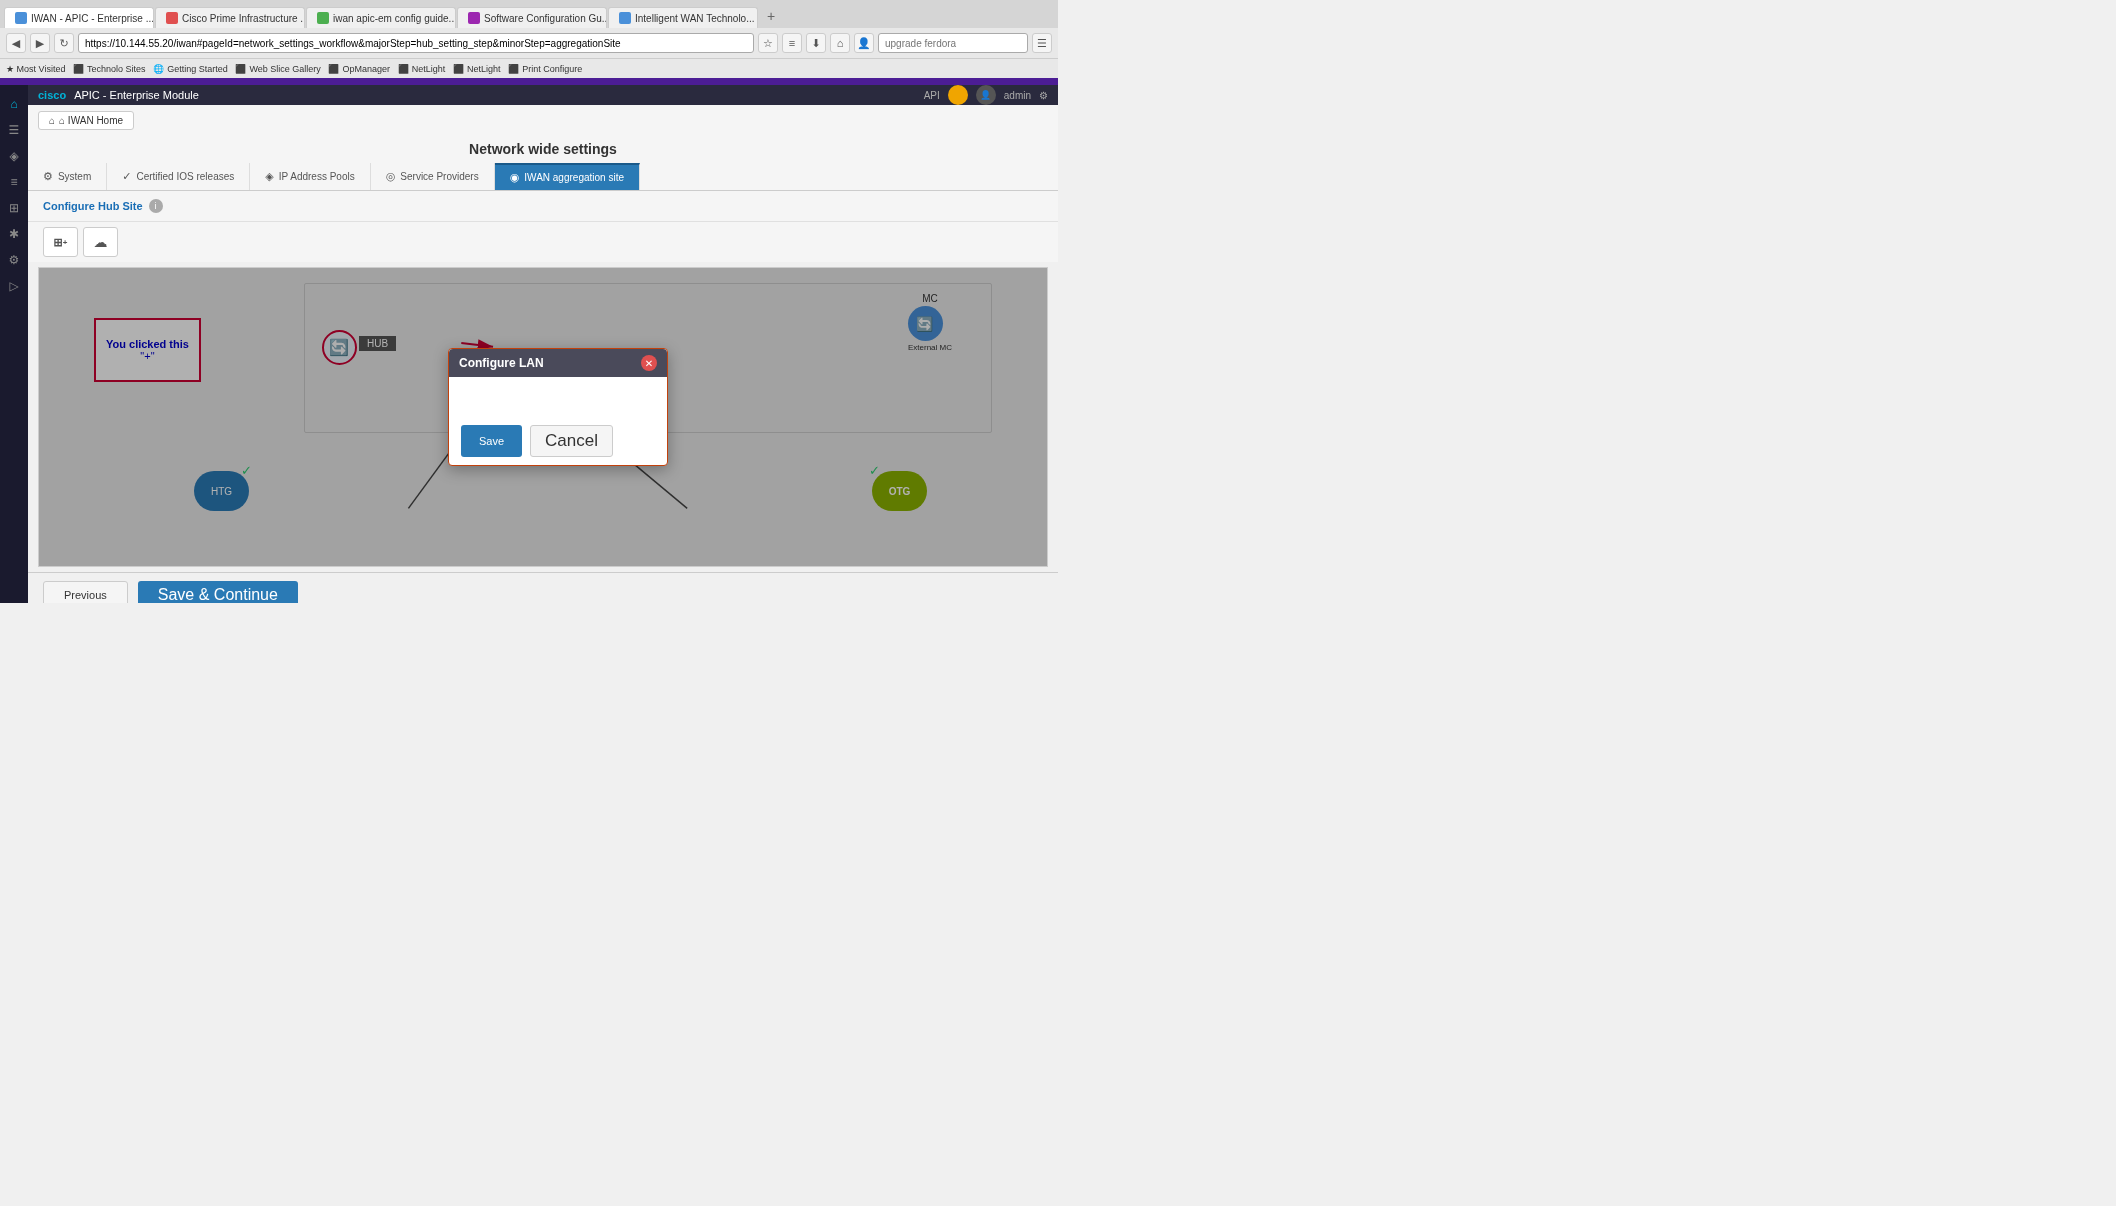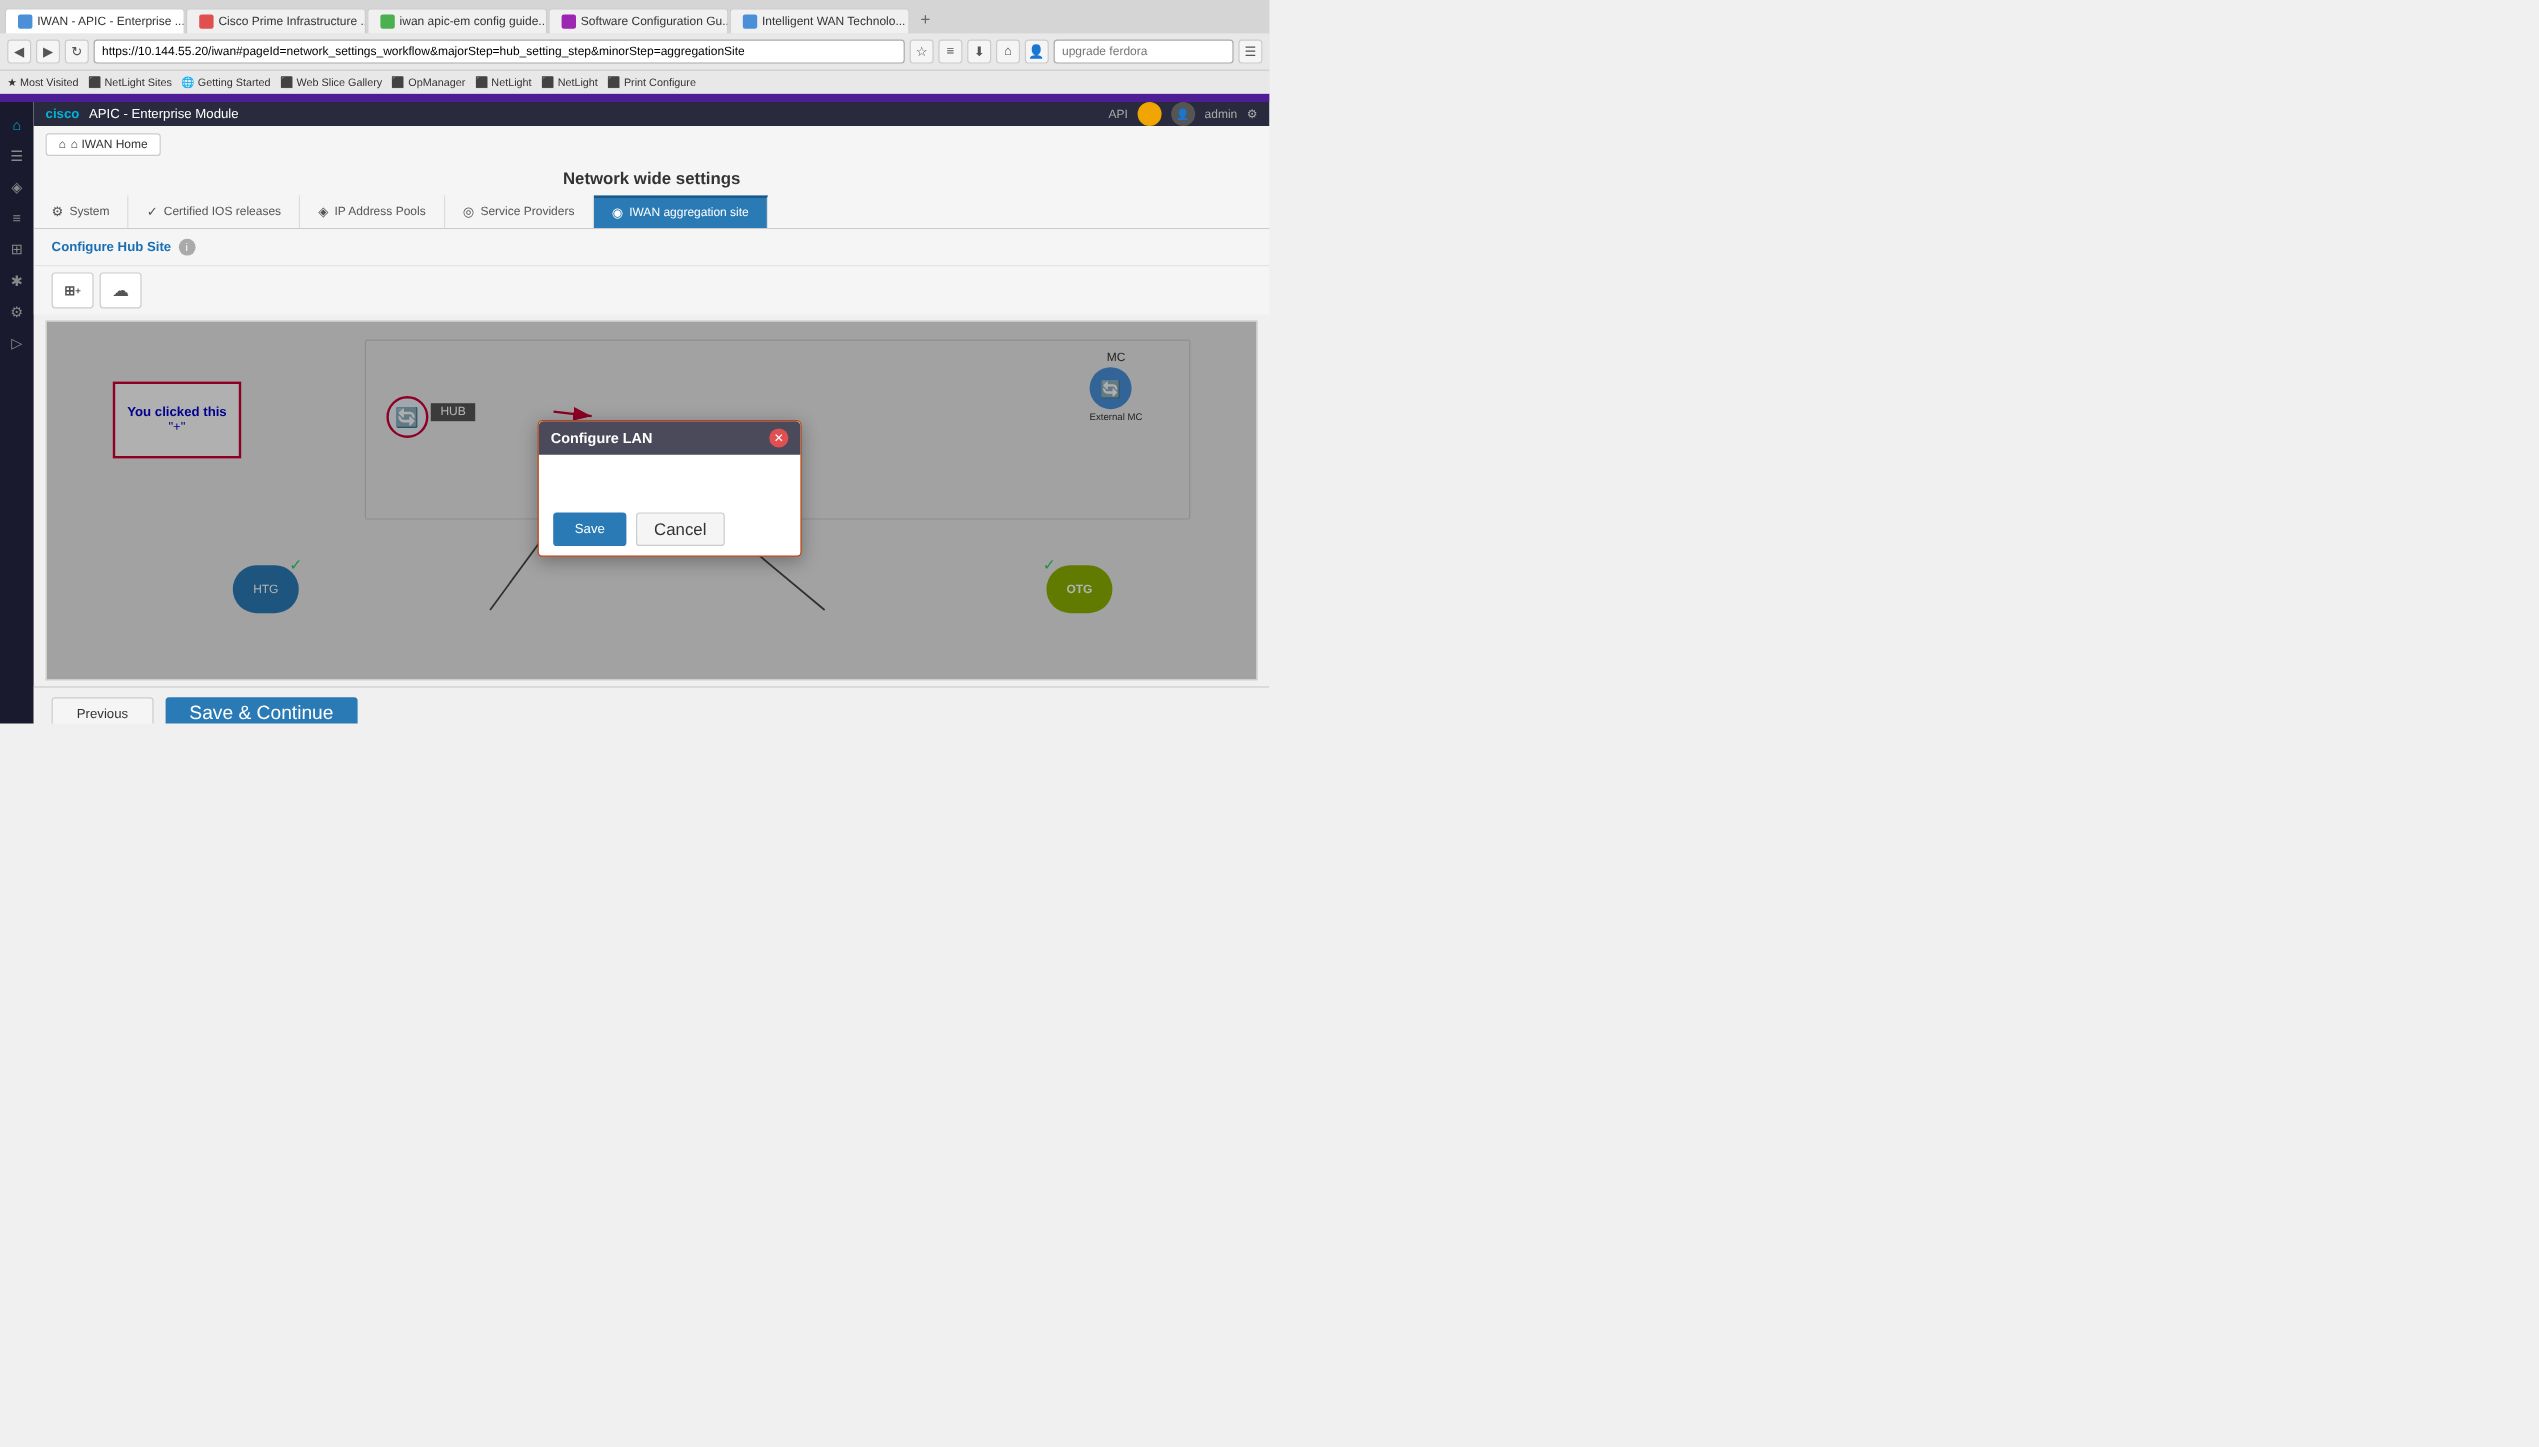--- a/index.html
+++ b/index.html
@@ -75,21 +75,21 @@
 
     
     .dialog-overlay { position: absolute; top: 0; left: 0; right: 0; bottom: 0; background: rgba(0,0,0,0.3); display: flex; align-items: center; justify-content: center; }
     .dialog { background: #fff; border: 1px solid #c2410c; border-radius: 4px; width: 220px; box-shadow: 0 4px 15px rgba(0,0,0,0.3); }
     .dialog-header { background: #4a4a5a; color: #fff; padding: 6px 10px; display: flex; align-items: center; justify-content: space-between; border-radius: 4px 4px 0 0; }
     .dialog-title { font-size: 12px; font-weight: bold; }
     .dialog-close { width: 16px; height: 16px; background: #e05050; border-radius: 50%; display: flex; align-items: center; justify-content: center; color: #fff; font-size: 10px; cursor: pointer; }
     .dialog-body { padding: 20px 15px 15px; min-height: 40px; }
     .dialog-footer { padding: 8px 12px; display: flex; gap: 8px; justify-content: flex-start; }
     .btn-save { padding: 5px 18px; background: #2a7ab5; color: #fff; border: none; border-radius: 3px; font-size: 11px; cursor: pointer; }
-    .btn-cancel { padding: 5px 14px; background: #f5f5f5; color: #333; border: 1px solid #ccc; border-radius: 3px; font-size: 14px; cursor: pointer; }
+    .btn-cancel { padding: 5px 14px; background: #f5f5f5; color: #333; border: 1px solid #ccc; border-radius: 3px; font-size: 17px; cursor: pointer; }
 
     
     .bottom-bar { padding: 8px 15px; background: #f0f0f0; border-top: 1px solid #ccc; display: flex; gap: 10px; }
     .btn-previous { padding: 5px 20px; background: #f5f5f5; color: #333; border: 1px solid #ccc; border-radius: 3px; font-size: 11px; cursor: pointer; }
     .btn-save-continue { padding: 5px 20px; background: #2a7ab5; color: #fff; border: none; border-radius: 3px; font-size: 16px; cursor: pointer; }
 
     .left-sidebar-full { width: 28px; background: #1a1a2e; display: flex; flex-direction: column; align-items: center; padding-top: 8px; gap: 4px; }
     .sidebar-icon { color: #888; font-size: 12px; cursor: pointer; height: 22px; display: flex; align-items: center; justify-content: center; width: 100%; }
 
     svg.connector { position: absolute; top: 0; left: 0; width: 100%; height: 100%; pointer-events: none; }
@@ -137,21 +137,21 @@
     <button class="nav-btn">≡</button>
     <button class="nav-btn">⬇</button>
     <button class="nav-btn">⌂</button>
     <button class="nav-btn">👤</button>
     <input class="search-bar" placeholder="upgrade ferdora" style="">
     <button class="nav-btn">☰</button>
   </div>
 
   <div class="bookmarks-bar">
     <span class="bookmark-item">★ Most Visited</span>
-    <span class="bookmark-item">⬛ NetLight Sites</span>
+    <span class="bookmark-item">⬛ Technolo Sites</span>
     <span class="bookmark-item">🌐 Getting Started</span>
     <span class="bookmark-item">⬛ Web Slice Gallery</span>
     <span class="bookmark-item">⬛ OpManager</span>
     <span class="bookmark-item">⬛ NetLight</span>
     <span class="bookmark-item">⬛ NetLight</span>
     <span class="bookmark-item">⬛ Print Configure</span>
   </div>
 </div>
 
 <div class="app-container">

